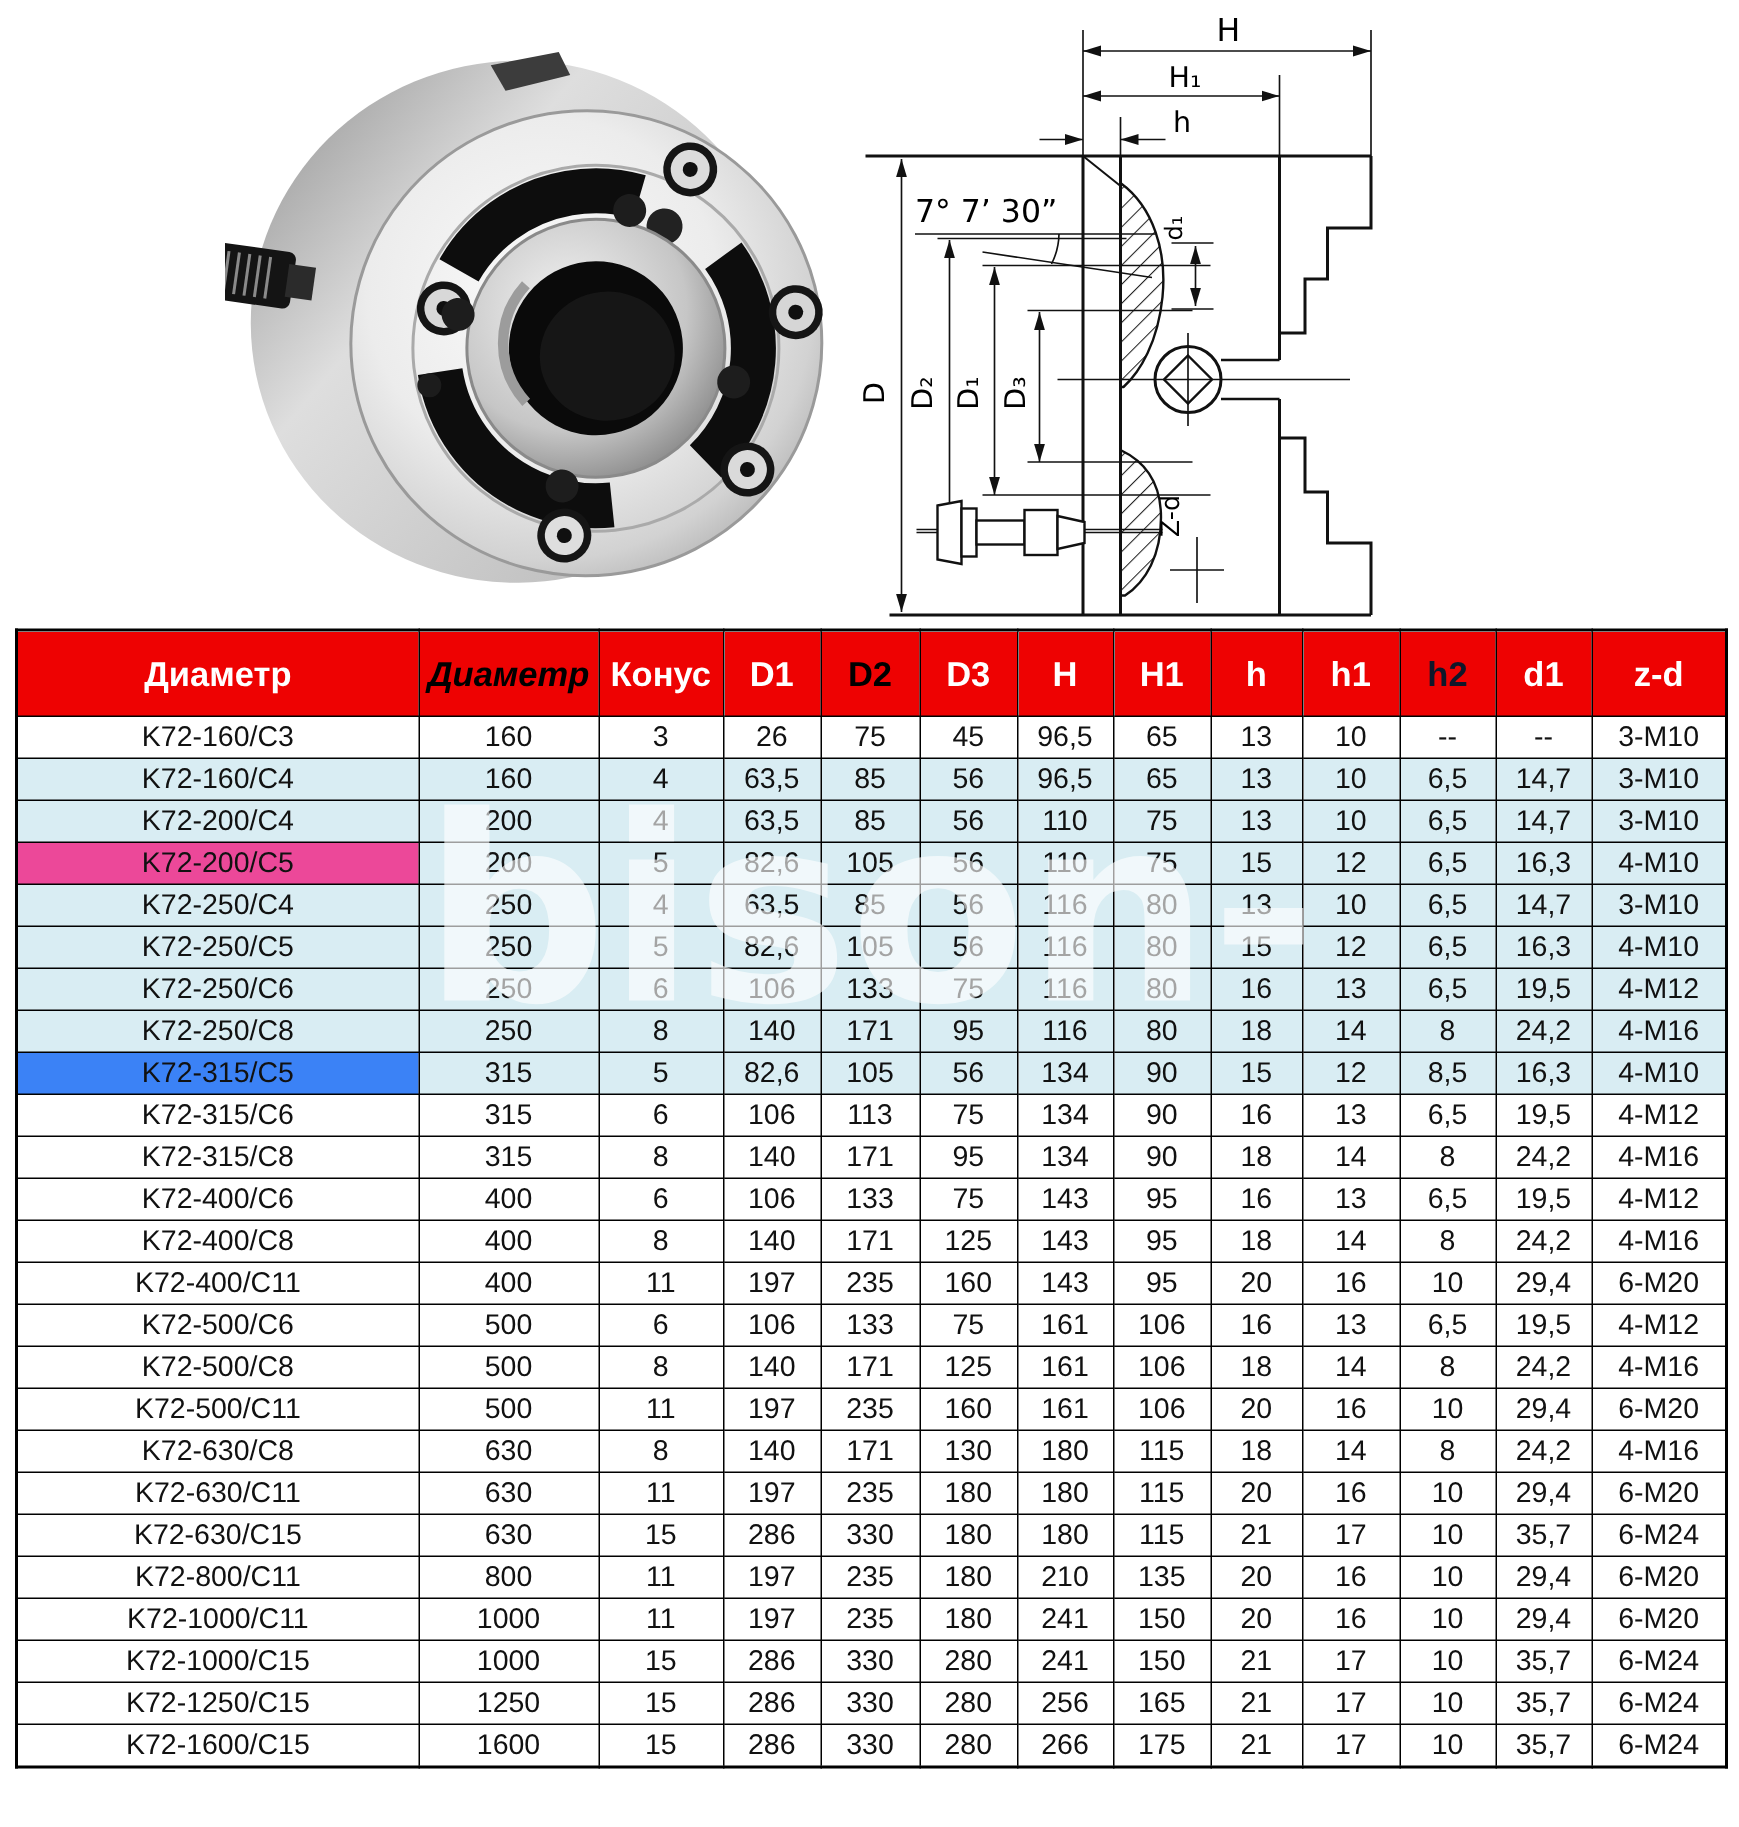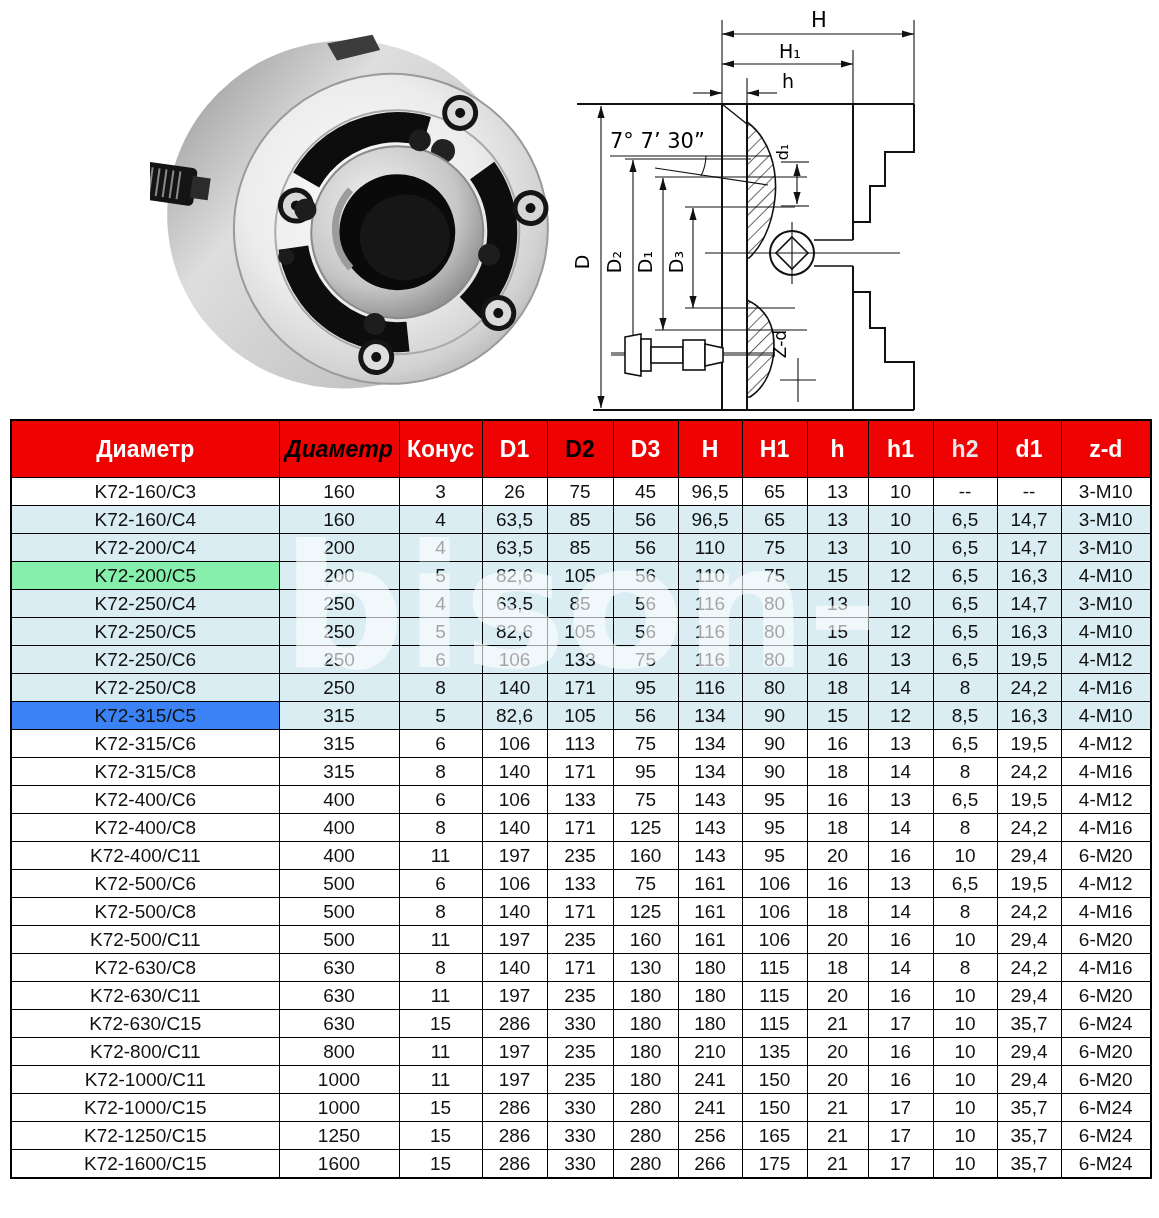--- a/index.html
+++ b/index.html
@@ -236,21 +236,21 @@
           <th style="background: rgb(238, 2, 2); color: rgb(255, 255, 255);">Диаметр</th>
           <th style="background: rgb(238, 2, 2); color: #000000; font-style: italic;">Диаметр</th>
           <th style="background: rgb(238, 2, 2); color: rgb(255, 255, 255);">Конус</th>
           <th style="background: rgb(238, 2, 2); color: rgb(255, 255, 255);">D1</th>
           <th style="background: rgb(238, 2, 2); color: #000000;">D2</th>
           <th style="background: rgb(238, 2, 2); color: rgb(255, 255, 255);">D3</th>
           <th style="background: rgb(238, 2, 2); color: rgb(255, 255, 255);">H</th>
           <th style="background: rgb(238, 2, 2); color: rgb(255, 255, 255);">H1</th>
           <th style="background: rgb(238, 2, 2); color: rgb(255, 255, 255);">h</th>
           <th style="background: rgb(238, 2, 2); color: rgb(255, 255, 255);">h1</th>
-          <th style="background: rgb(238, 2, 2); color: #e5e5e5;">h2</th>
+          <th style="background: rgb(238, 2, 2); color: #0f172a;">h2</th>
           <th style="background: rgb(238, 2, 2); color: rgb(255, 255, 255);">d1</th>
           <th style="background: rgb(238, 2, 2); color: rgb(255, 255, 255);">z-d</th>
         </tr>
     </thead>
     <tbody id="tbody">
         <tr>
           <td>K72-160/C3</td>
           <td>160</td>
           <td>3</td>
           <td>26</td>
@@ -288,21 +288,21 @@
           <td style="background: rgb(217, 237, 243);">56</td>
           <td style="background: rgb(217, 237, 243);">110</td>
           <td style="background: rgb(217, 237, 243);">75</td>
           <td style="background: rgb(217, 237, 243);">13</td>
           <td style="background: rgb(217, 237, 243);">10</td>
           <td style="background: rgb(217, 237, 243);">6,5</td>
           <td style="background: rgb(217, 237, 243);">14,7</td>
           <td style="background: rgb(217, 237, 243);">3-M10</td>
         </tr>
         <tr class="band">
-          <td style="background: #86efac;">K72-200/C5</td>
+          <td style="background: #ec4899;">K72-200/C5</td>
           <td style="background: rgb(217, 237, 243);">200</td>
           <td style="background: rgb(217, 237, 243);">5</td>
           <td style="background: rgb(217, 237, 243);">82,6</td>
           <td style="background: rgb(217, 237, 243);">105</td>
           <td style="background: rgb(217, 237, 243);">56</td>
           <td style="background: rgb(217, 237, 243);">110</td>
           <td style="background: rgb(217, 237, 243);">75</td>
           <td style="background: rgb(217, 237, 243);">15</td>
           <td style="background: rgb(217, 237, 243);">12</td>
           <td style="background: rgb(217, 237, 243);">6,5</td>

